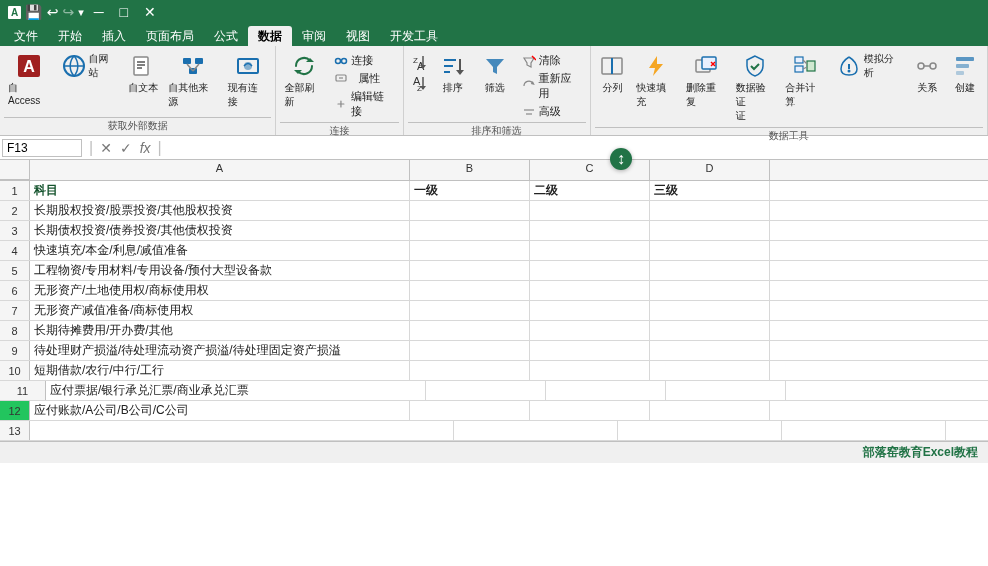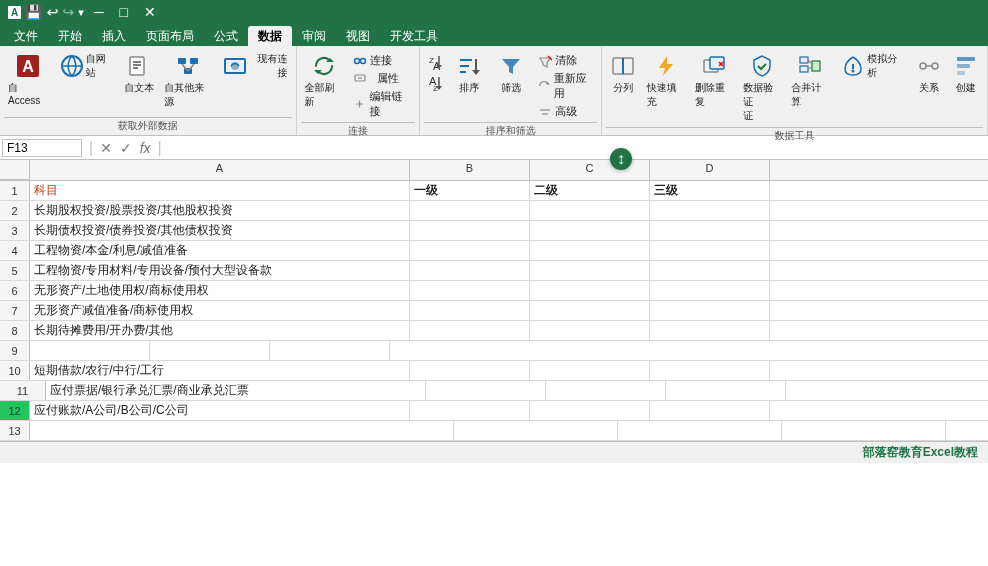--- a/index.html
+++ b/index.html
@@ -76,21 +76,21 @@
             <svg width="24" height="24" viewBox="0 0 24 24">
                 <rect x="2" y="4" width="8" height="6" rx="1" fill="#1a6faf"></rect>
                 <rect x="14" y="4" width="8" height="6" rx="1" fill="#1a6faf"></rect>
                 <rect x="8" y="14" width="8" height="6" rx="1" fill="#1a6faf"></rect>
                 <line x1="6" y1="10" x2="12" y2="17" stroke="#888" stroke-width="1.5"></line>
                 <line x1="18" y1="10" x2="12" y2="17" stroke="#888" stroke-width="1.5"></line>
               </svg>
           </div>
           <span>自其他来源</span>
         </div>
-        <div style="display:flex;flex-direction:row;align-items:center;cursor:pointer;padding:2px 4px;min-width:38px;font-size:10px;color:#222;gap:1px;text-align:right;">
+        <div style="display:flex;flex-direction:column;align-items:center;cursor:pointer;padding:2px 4px;min-width:38px;font-size:10px;color:#222;gap:1px;">
           <div style="width:28px;height:28px;display:flex;align-items:center;justify-content:center;">
             <svg width="24" height="24" viewBox="0 0 24 24">
                 <rect x="2" y="5" width="20" height="14" rx="1" fill="none" stroke="#1a6faf" stroke-width="2"></rect>
                 <circle cx="12" cy="12" r="4" fill="#1a6faf" opacity="0.5"></circle>
                 <path d="M8 12 Q12 7 16 12" fill="none" stroke="#1a6faf" stroke-width="1.5"></path>
               </svg>
           </div>
           <span>现有连接</span>
         </div>
       </div>
@@ -310,42 +310,42 @@
       <div style="width:30px;min-width:30px;background:#f5f5f5;border-right:1px solid #c0c0c0;border-bottom:1px solid #c0c0c0;height:20px;"></div>
       <div style="width:380px;min-width:380px;border-right:1px solid #c0c0c0;text-align:center;font-size:11px;padding:2px 0;background:#f5f5f5;color:#333;cursor:pointer;height:20px;">A</div>
       <div style="width:120px;min-width:120px;border-right:1px solid #c0c0c0;text-align:center;font-size:11px;padding:2px 0;background:#f5f5f5;color:#333;cursor:pointer;height:20px;">B</div>
       <div style="width:120px;min-width:120px;border-right:1px solid #c0c0c0;text-align:center;font-size:11px;padding:2px 0;background:#f5f5f5;color:#333;cursor:pointer;height:20px;">C</div>
       <div style="width:120px;min-width:120px;border-right:1px solid #c0c0c0;text-align:center;font-size:11px;padding:2px 0;background:#f5f5f5;color:#333;cursor:pointer;height:20px;">D</div>
     </div>
 
     <div id="sheet-body">
     <div style="display: flex; border-bottom: 1px solid rgb(216, 216, 216); min-height: 20px;">
           <div style="width: 30px; min-width: 30px; background: rgb(245, 245, 245); border-right: 1px solid rgb(192, 192, 192); text-align: center; font-size: 11px; color: rgb(51, 51, 51); display: flex; align-items: center; justify-content: center; user-select: none;">1</div>
-          <div style="width: 380px; min-width: 380px; border-right: 1px solid rgb(216, 216, 216); font-size: 12px; padding: 1px 4px; overflow: hidden; white-space: nowrap; display: flex; align-items: center; color: #c2410c; font-weight: normal;">科目</div>
+          <div style="width: 380px; min-width: 380px; border-right: 1px solid rgb(216, 216, 216); font-size: 12px; padding: 1px 4px; overflow: hidden; white-space: nowrap; display: flex; align-items: center; color: #14532d; font-weight: bold;">科目</div>
           <div style="width: 120px; min-width: 120px; border-right: 1px solid rgb(216, 216, 216); font-size: 12px; padding: 1px 4px; overflow: hidden; white-space: nowrap; display: flex; align-items: center; color: rgb(34, 34, 34); font-weight: bold;">一级</div>
           <div style="width: 120px; min-width: 120px; border-right: 1px solid rgb(216, 216, 216); font-size: 12px; padding: 1px 4px; overflow: hidden; white-space: nowrap; display: flex; align-items: center; color: rgb(34, 34, 34); font-weight: bold;">二级</div>
           <div style="width: 120px; min-width: 120px; border-right: 1px solid rgb(216, 216, 216); font-size: 12px; padding: 1px 4px; overflow: hidden; white-space: nowrap; display: flex; align-items: center; color: rgb(34, 34, 34); font-weight: bold;">三级</div>
         </div>
         <div style="display: flex; border-bottom: 1px solid rgb(216, 216, 216); min-height: 20px;">
           <div style="width: 30px; min-width: 30px; background: rgb(245, 245, 245); border-right: 1px solid rgb(192, 192, 192); text-align: center; font-size: 11px; color: rgb(51, 51, 51); display: flex; align-items: center; justify-content: center; user-select: none;">2</div>
           <div style="width: 380px; min-width: 380px; border-right: 1px solid rgb(216, 216, 216); font-size: 12px; padding: 1px 4px; overflow: hidden; white-space: nowrap; display: flex; align-items: center; color: rgb(34, 34, 34);">长期股权投资/股票投资/其他股权投资</div>
           <div style="width: 120px; min-width: 120px; border-right: 1px solid rgb(216, 216, 216); font-size: 12px; padding: 1px 4px; overflow: hidden; white-space: nowrap; display: flex; align-items: center; color: rgb(34, 34, 34);"></div>
           <div style="width: 120px; min-width: 120px; border-right: 1px solid rgb(216, 216, 216); font-size: 12px; padding: 1px 4px; overflow: hidden; white-space: nowrap; display: flex; align-items: center; color: rgb(34, 34, 34);"></div>
           <div style="width: 120px; min-width: 120px; border-right: 1px solid rgb(216, 216, 216); font-size: 12px; padding: 1px 4px; overflow: hidden; white-space: nowrap; display: flex; align-items: center; color: rgb(34, 34, 34);"></div>
         </div>
         <div style="display: flex; border-bottom: 1px solid rgb(216, 216, 216); min-height: 20px;">
           <div style="width: 30px; min-width: 30px; background: rgb(245, 245, 245); border-right: 1px solid rgb(192, 192, 192); text-align: center; font-size: 11px; color: rgb(51, 51, 51); display: flex; align-items: center; justify-content: center; user-select: none;">3</div>
           <div style="width: 380px; min-width: 380px; border-right: 1px solid rgb(216, 216, 216); font-size: 12px; padding: 1px 4px; overflow: hidden; white-space: nowrap; display: flex; align-items: center; color: rgb(34, 34, 34);">长期债权投资/债券投资/其他债权投资</div>
           <div style="width: 120px; min-width: 120px; border-right: 1px solid rgb(216, 216, 216); font-size: 12px; padding: 1px 4px; overflow: hidden; white-space: nowrap; display: flex; align-items: center; color: rgb(34, 34, 34);"></div>
           <div style="width: 120px; min-width: 120px; border-right: 1px solid rgb(216, 216, 216); font-size: 12px; padding: 1px 4px; overflow: hidden; white-space: nowrap; display: flex; align-items: center; color: rgb(34, 34, 34);"></div>
           <div style="width: 120px; min-width: 120px; border-right: 1px solid rgb(216, 216, 216); font-size: 12px; padding: 1px 4px; overflow: hidden; white-space: nowrap; display: flex; align-items: center; color: rgb(34, 34, 34);"></div>
         </div>
         <div style="display: flex; border-bottom: 1px solid rgb(216, 216, 216); min-height: 20px;">
           <div style="width: 30px; min-width: 30px; background: rgb(245, 245, 245); border-right: 1px solid rgb(192, 192, 192); text-align: center; font-size: 11px; color: rgb(51, 51, 51); display: flex; align-items: center; justify-content: center; user-select: none;">4</div>
-          <div style="width: 380px; min-width: 380px; border-right: 1px solid rgb(216, 216, 216); font-size: 12px; padding: 1px 4px; overflow: hidden; white-space: nowrap; display: flex; align-items: center; color: rgb(34, 34, 34);">工程物资/本金/利息/减值准备</div>
+          <div style="width: 380px; min-width: 380px; border-right: 1px solid rgb(216, 216, 216); font-size: 12px; padding: 1px 4px; overflow: hidden; white-space: nowrap; display: flex; align-items: center; color: rgb(34, 34, 34);">快速填充/本金/利息/减值准备</div>
           <div style="width: 120px; min-width: 120px; border-right: 1px solid rgb(216, 216, 216); font-size: 12px; padding: 1px 4px; overflow: hidden; white-space: nowrap; display: flex; align-items: center; color: rgb(34, 34, 34);"></div>
           <div style="width: 120px; min-width: 120px; border-right: 1px solid rgb(216, 216, 216); font-size: 12px; padding: 1px 4px; overflow: hidden; white-space: nowrap; display: flex; align-items: center; color: rgb(34, 34, 34);"></div>
           <div style="width: 120px; min-width: 120px; border-right: 1px solid rgb(216, 216, 216); font-size: 12px; padding: 1px 4px; overflow: hidden; white-space: nowrap; display: flex; align-items: center; color: rgb(34, 34, 34);"></div>
         </div>
         <div style="display: flex; border-bottom: 1px solid rgb(216, 216, 216); min-height: 20px;">
           <div style="width: 30px; min-width: 30px; background: rgb(245, 245, 245); border-right: 1px solid rgb(192, 192, 192); text-align: center; font-size: 11px; color: rgb(51, 51, 51); display: flex; align-items: center; justify-content: center; user-select: none;">5</div>
           <div style="width: 380px; min-width: 380px; border-right: 1px solid rgb(216, 216, 216); font-size: 12px; padding: 1px 4px; overflow: hidden; white-space: nowrap; display: flex; align-items: center; color: rgb(34, 34, 34);">工程物资/专用材料/专用设备/预付大型设备款</div>
           <div style="width: 120px; min-width: 120px; border-right: 1px solid rgb(216, 216, 216); font-size: 12px; padding: 1px 4px; overflow: hidden; white-space: nowrap; display: flex; align-items: center; color: rgb(34, 34, 34);"></div>
           <div style="width: 120px; min-width: 120px; border-right: 1px solid rgb(216, 216, 216); font-size: 12px; padding: 1px 4px; overflow: hidden; white-space: nowrap; display: flex; align-items: center; color: rgb(34, 34, 34);"></div>
           <div style="width: 120px; min-width: 120px; border-right: 1px solid rgb(216, 216, 216); font-size: 12px; padding: 1px 4px; overflow: hidden; white-space: nowrap; display: flex; align-items: center; color: rgb(34, 34, 34);"></div>
@@ -366,20 +366,21 @@
         </div>
         <div style="display: flex; border-bottom: 1px solid rgb(216, 216, 216); min-height: 20px;">
           <div style="width: 30px; min-width: 30px; background: rgb(245, 245, 245); border-right: 1px solid rgb(192, 192, 192); text-align: center; font-size: 11px; color: rgb(51, 51, 51); display: flex; align-items: center; justify-content: center; user-select: none;">8</div>
           <div style="width: 380px; min-width: 380px; border-right: 1px solid rgb(216, 216, 216); font-size: 12px; padding: 1px 4px; overflow: hidden; white-space: nowrap; display: flex; align-items: center; color: rgb(34, 34, 34);">长期待摊费用/开办费/其他</div>
           <div style="width: 120px; min-width: 120px; border-right: 1px solid rgb(216, 216, 216); font-size: 12px; padding: 1px 4px; overflow: hidden; white-space: nowrap; display: flex; align-items: center; color: rgb(34, 34, 34);"></div>
           <div style="width: 120px; min-width: 120px; border-right: 1px solid rgb(216, 216, 216); font-size: 12px; padding: 1px 4px; overflow: hidden; white-space: nowrap; display: flex; align-items: center; color: rgb(34, 34, 34);"></div>
           <div style="width: 120px; min-width: 120px; border-right: 1px solid rgb(216, 216, 216); font-size: 12px; padding: 1px 4px; overflow: hidden; white-space: nowrap; display: flex; align-items: center; color: rgb(34, 34, 34);"></div>
         </div>
         <div style="display: flex; border-bottom: 1px solid rgb(216, 216, 216); min-height: 20px;">
           <div style="width: 30px; min-width: 30px; background: rgb(245, 245, 245); border-right: 1px solid rgb(192, 192, 192); text-align: center; font-size: 11px; color: rgb(51, 51, 51); display: flex; align-items: center; justify-content: center; user-select: none;">9</div>
+          <div style="width: 380px; min-width: 380px; border-right: 1px solid rgb(216, 216, 216); font-size: 12px; padding: 1px 4px; overflow: hidden; white-space: nowrap; display: flex; align-items: center; color: rgb(34, 34, 34);">待处理财产损溢/待处理流动资产损溢/待处理固定资产损溢</div>
           <div style="width: 120px; min-width: 120px; border-right: 1px solid rgb(216, 216, 216); font-size: 12px; padding: 1px 4px; overflow: hidden; white-space: nowrap; display: flex; align-items: center; color: rgb(34, 34, 34);"></div>
           <div style="width: 120px; min-width: 120px; border-right: 1px solid rgb(216, 216, 216); font-size: 12px; padding: 1px 4px; overflow: hidden; white-space: nowrap; display: flex; align-items: center; color: rgb(34, 34, 34);"></div>
           <div style="width: 120px; min-width: 120px; border-right: 1px solid rgb(216, 216, 216); font-size: 12px; padding: 1px 4px; overflow: hidden; white-space: nowrap; display: flex; align-items: center; color: rgb(34, 34, 34);"></div>
         </div>
         <div style="display: flex; border-bottom: 1px solid rgb(216, 216, 216); min-height: 20px;">
           <div style="width: 30px; min-width: 30px; background: rgb(245, 245, 245); border-right: 1px solid rgb(192, 192, 192); text-align: center; font-size: 11px; color: rgb(51, 51, 51); display: flex; align-items: center; justify-content: center; user-select: none;">10</div>
           <div style="width: 380px; min-width: 380px; border-right: 1px solid rgb(216, 216, 216); font-size: 12px; padding: 1px 4px; overflow: hidden; white-space: nowrap; display: flex; align-items: center; color: rgb(34, 34, 34);">短期借款/农行/中行/工行</div>
           <div style="width: 120px; min-width: 120px; border-right: 1px solid rgb(216, 216, 216); font-size: 12px; padding: 1px 4px; overflow: hidden; white-space: nowrap; display: flex; align-items: center; color: rgb(34, 34, 34);"></div>
           <div style="width: 120px; min-width: 120px; border-right: 1px solid rgb(216, 216, 216); font-size: 12px; padding: 1px 4px; overflow: hidden; white-space: nowrap; display: flex; align-items: center; color: rgb(34, 34, 34);"></div>
           <div style="width: 120px; min-width: 120px; border-right: 1px solid rgb(216, 216, 216); font-size: 12px; padding: 1px 4px; overflow: hidden; white-space: nowrap; display: flex; align-items: center; color: rgb(34, 34, 34);"></div>

